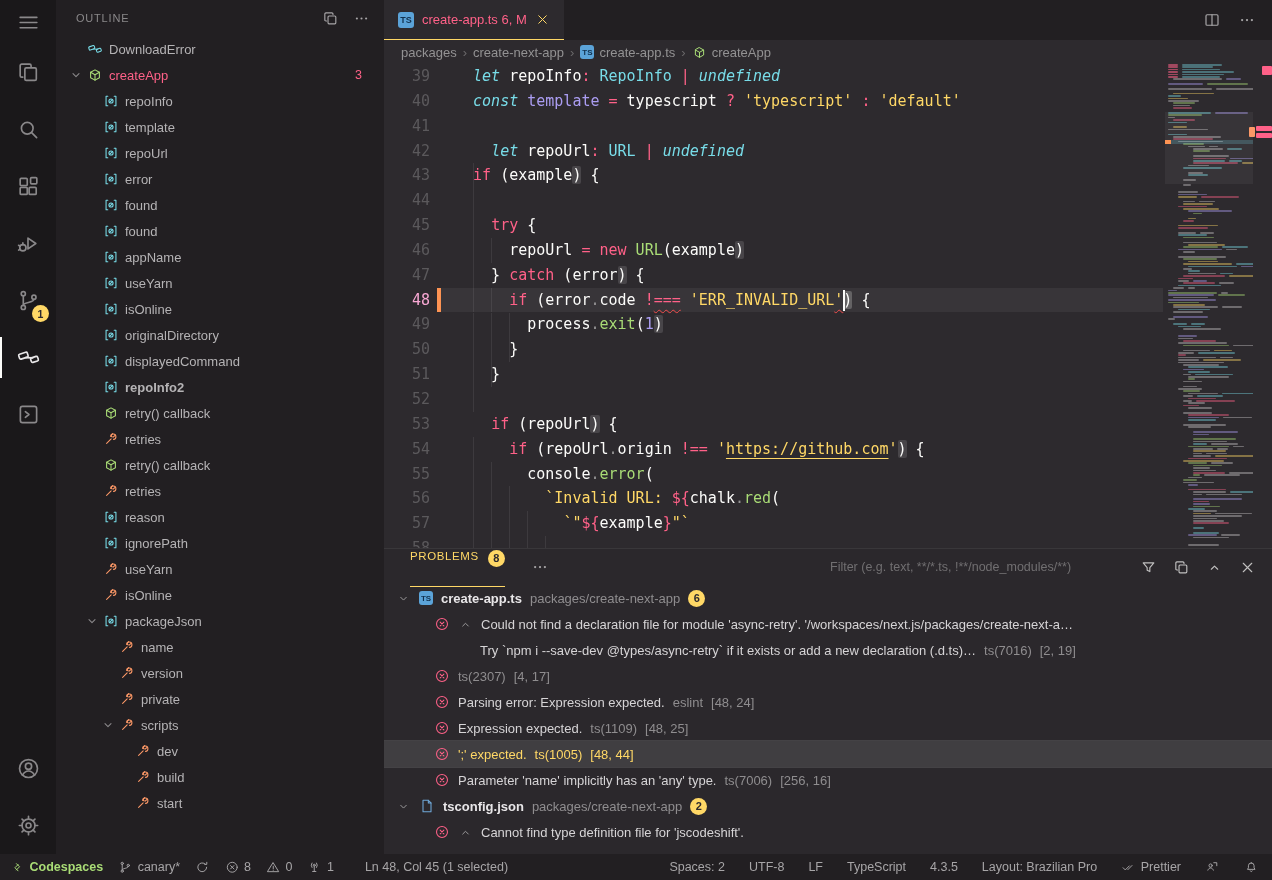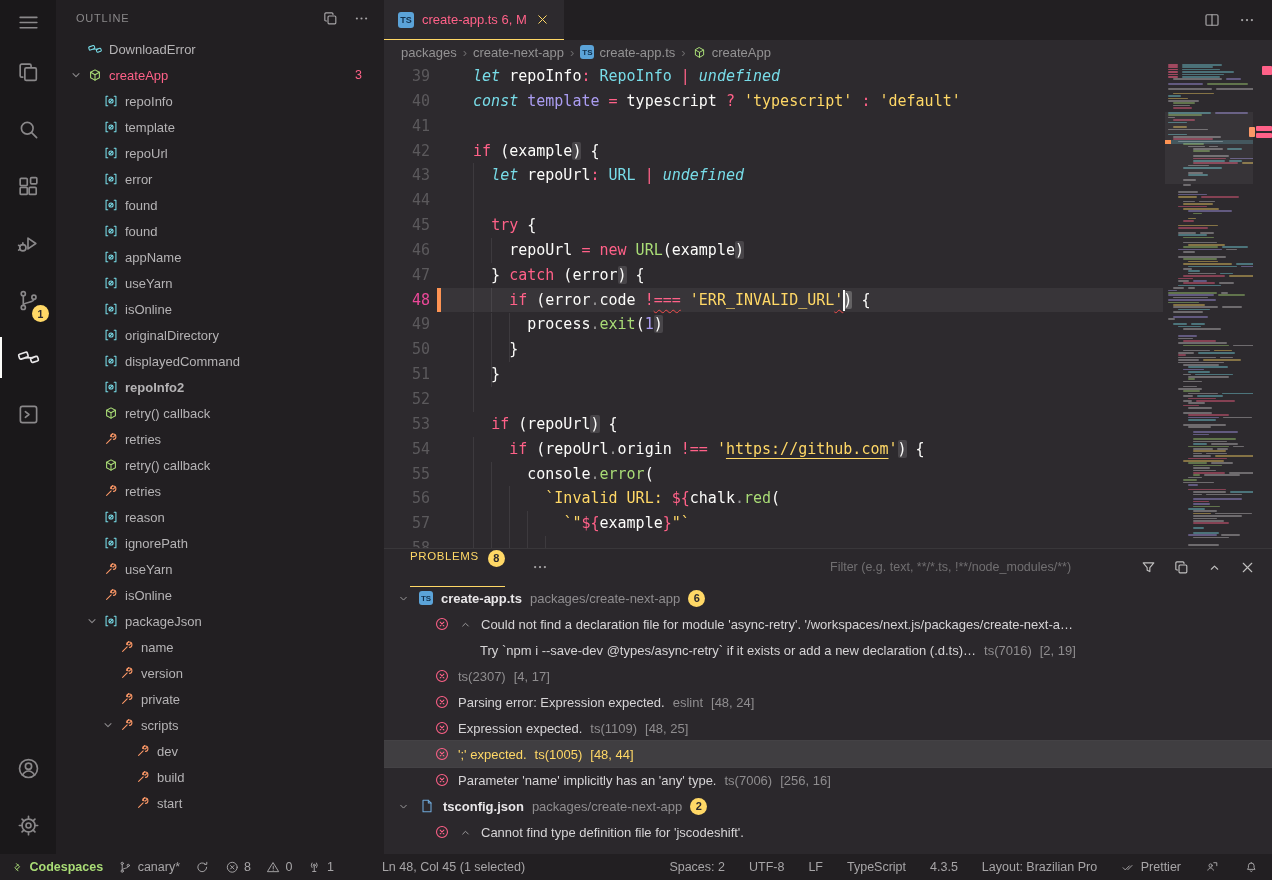--- a/index.html
+++ b/index.html
@@ -37,21 +37,21 @@
   #editor-actions{margin-left:auto;display:flex;align-items:center;gap:17px;padding-right:16px;color:#a8a6a8}
   #editor-actions .ic{width:18px;height:18px;cursor:pointer}
   #breadcrumbs{position:absolute;left:0;top:40px;right:0;height:24px;display:flex;align-items:center;gap:6px;padding-left:17px;color:#939293;font-size:13px}
   .bc{display:flex;align-items:center;gap:5px;cursor:pointer}
   .bc-sep{color:#6a686a}
   .tsbox{display:inline-flex;align-items:center;justify-content:center;width:16px;height:16px;border-radius:3px;background:#5ba3d8;color:#11314e;font-size:9px;font-weight:bold;flex:none}
   .tsbox.small{width:14px;height:14px;font-size:8px}
   #code{position:absolute;left:0;top:64px;right:0;bottom:0;font-family:"DejaVu Sans Mono",monospace;font-size:15px}
   #gutter{position:absolute;left:0;top:0;width:46px;text-align:right;color:#5b595c}
   .gl{height:24.85px;line-height:24.85px}
-  .gl.cur{color:#ec4899}
+  .gl.cur{color:#f9a8d4}
   #lines{position:absolute;left:71px;top:0;right:0}
   .cl{height:24.85px;line-height:24.85px;white-space:pre;color:#fcfcfa}
   .guide{position:absolute;width:1px;background:rgba(252,252,250,.08)}
   #cur-line{position:absolute;left:53px;width:726px;height:24.85px;background:rgba(252,252,250,.055)}
   #mod-marker{position:absolute;left:53px;width:4px;height:24.85px;background:#fd9353}
   #cursor{position:absolute;width:2px;height:21px;background:#fcfcfa}
   .tk-w{color:#fcfcfa}.tk-p{color:#ff6188}.tk-c{color:#78dce8}
   .tk-ci{color:#78dce8;font-style:italic}.tk-y{color:#ffd866}.tk-g{color:#a9dc76}
   .tk-pu{color:#ab9df2}.tk-gr{color:#939293}
   .tk-yu{color:#ffd866;text-decoration:underline;text-underline-offset:4px}
@@ -87,21 +87,21 @@
   .prow.sel{background:#403e41;box-shadow:0 -1px 0 rgba(255,255,255,.12),0 1px 0 rgba(255,255,255,.12)}
   .prow.sel .msg,.prow.sel .src,.prow.sel .pos{color:#ffd866}
   
   #statusbar{position:absolute;left:0;top:854px;width:1272px;height:26px;background:#221f22;display:flex;align-items:center;font-size:12.5px;color:#a7a5a7}
   .sgroup{display:flex;align-items:center;height:100%}
   #status-left{padding-left:10px;gap:15px}
   #status-right{margin-left:auto;padding-right:14px;gap:24px}
   .sitem{display:flex;align-items:center;gap:5px;cursor:pointer;height:100%}
   .sitem .ic{width:14.5px;height:14.5px}
   .sitem.green{color:#a9dc76;font-weight:bold}
-  .sitem.lncol{margin-left:33px}
+  .sitem.lncol{margin-left:16px}
 </style>
 </head>
 <body>
 
 <div id="app">
   <div id="activitybar">
       <div class="ai first">
         <span class="ic">
           <svg viewBox="0 0 24 24">
             <path d="M4 7h16M4 12h16M4 17h16"></path>
@@ -667,22 +667,22 @@
           <div class="guide" style="left: 89.06px; top: 472.15px; height: 24.85px;"></div>
           <div class="guide" style="left: 107.12px; top: 472.15px; height: 24.85px;"></div>
           <div class="guide" style="left: 125.18px; top: 472.15px; height: 24.85px;"></div>
           <div class="guide" style="left: 143.24px; top: 472.15px; height: 24.85px;"></div>
           <div class="guide" style="left: 161.3px; top: 472.15px; height: 24.85px;"></div>
         </div>
       <div id="lines">
           <div class="cl"><span class="tk-w">  </span><span class="tk-ci">let</span><span class="tk-w"> repoInfo</span><span class="tk-p">:</span><span class="tk-c"> RepoInfo </span><span class="tk-p">|</span><span class="tk-ci"> undefined</span></div>
           <div class="cl"><span class="tk-w">  </span><span class="tk-ci">const</span><span class="tk-pu"> template</span><span class="tk-p"> =</span><span class="tk-w"> typescript </span><span class="tk-p">?</span><span class="tk-y"> 'typescript' </span><span class="tk-p">:</span><span class="tk-y"> 'default'</span></div>
           <div class="cl"></div>
+          <div class="cl"><span class="tk-w">    </span><span class="tk-ci">let</span><span class="tk-w"> repoUrl</span><span class="tk-p">:</span><span class="tk-c"> URL </span><span class="tk-p">|</span><span class="tk-ci"> undefined</span></div>
           <div class="cl"><span class="tk-w">  </span><span class="tk-p">if</span><span class="tk-w"> (</span><span class="tk-w">example</span><span class="tk-occ">)</span><span class="tk-w"> {</span></div>
-          <div class="cl"><span class="tk-w">    </span><span class="tk-ci">let</span><span class="tk-w"> repoUrl</span><span class="tk-p">:</span><span class="tk-c"> URL </span><span class="tk-p">|</span><span class="tk-ci"> undefined</span></div>
           <div class="cl"></div>
           <div class="cl"><span class="tk-w">    </span><span class="tk-p">try</span><span class="tk-w"> {</span></div>
           <div class="cl"><span class="tk-w">      </span><span class="tk-w">repoUrl </span><span class="tk-p">=</span><span class="tk-w"> </span><span class="tk-p">new</span><span class="tk-g"> URL</span><span class="tk-w">(</span><span class="tk-w">example</span><span class="tk-occ">)</span></div>
           <div class="cl"><span class="tk-w">    } </span><span class="tk-p">catch</span><span class="tk-w"> (</span><span class="tk-w">error</span><span class="tk-occ">)</span><span class="tk-w"> {</span></div>
           <div class="cl"><span class="tk-w">      </span><span class="tk-p">if</span><span class="tk-w"> (</span><span class="tk-w">error</span><span class="tk-gr">.</span><span class="tk-w">code </span><span class="tk-p">!</span><span class="tk-psq">===</span><span class="tk-w"> </span><span class="tk-y">'ERR_INVALID_URL</span><span class="tk-ysq">'</span><span class="tk-sel">)</span><span class="tk-w"> {</span></div>
           <div class="cl"><span class="tk-w">        </span><span class="tk-w">process</span><span class="tk-gr">.</span><span class="tk-g">exit</span><span class="tk-w">(</span><span class="tk-pu">1</span><span class="tk-occ">)</span></div>
           <div class="cl"><span class="tk-w">      }</span></div>
           <div class="cl"><span class="tk-w">    }</span></div>
           <div class="cl"></div>
           <div class="cl"><span class="tk-w">    </span><span class="tk-p">if</span><span class="tk-w"> (</span><span class="tk-w">repoUrl</span><span class="tk-occ">)</span><span class="tk-w"> {</span></div>

